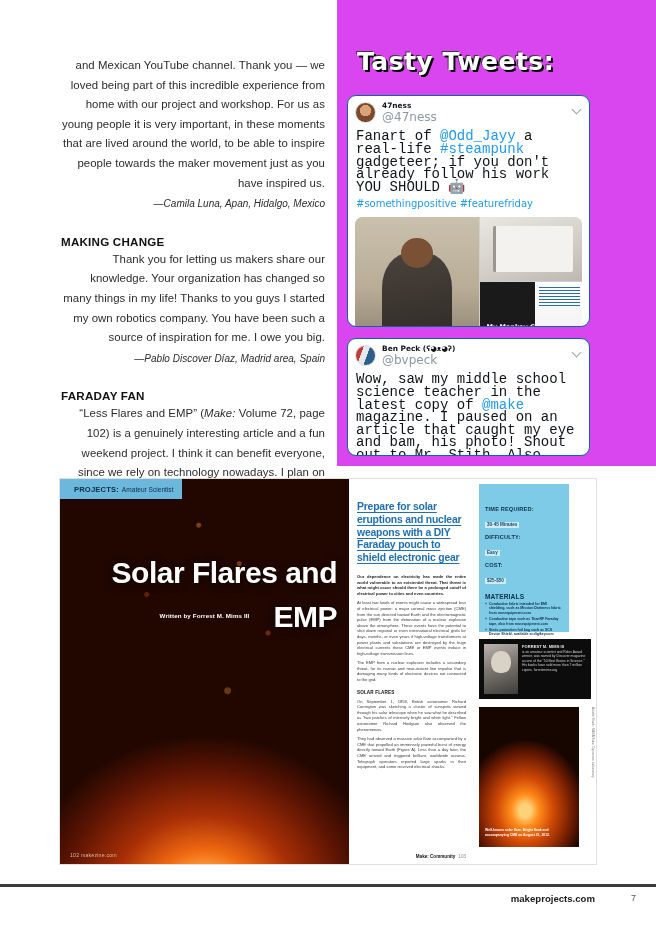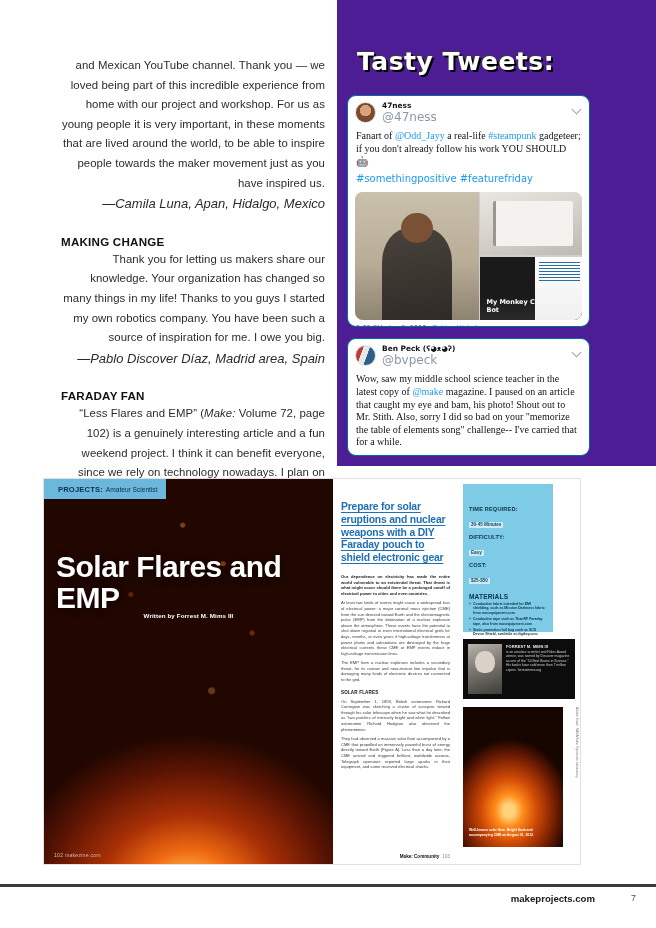--- a/index.html
+++ b/index.html
@@ -16,32 +16,32 @@
     position: absolute; left: 61px; top: 56px; width: 264px;
     color: #231f20;
   }
   .letters p {
     font-size: 11.4px; line-height: 19.6px; color: #2b2b2b;
     letter-spacing: .005em;
   }
   .letters p.body { text-align: right; }
   .sig {
     display: block; text-align: right; font-style: italic;
-    font-size: 13px; line-height: 19.6px; margin-top: 1px; color: #2b2b2b;
+    font-size: 10px; line-height: 19.6px; margin-top: 1px; color: #2b2b2b;
   }
   .lhead {
     font-weight: bold; font-size: 11.6px; letter-spacing: .02em;
     color: #111; margin-top: 21px; margin-bottom: 2px;
   }
   .it { font-style: italic; }
 
   
   .tweets-panel {
     position: absolute; left: 337px; top: 0; width: 319px; height: 466px;
-    background: #4c1d95;
+    background: #d946ef;
   }
   .tt-title {
     position: absolute; left: 20px; top: 47px;
     font-family: "DejaVu Sans", sans-serif;
     font-size: 25px; font-weight: bold; color: #fff;
     letter-spacing: .5px;
     text-shadow: 2px 2px 0 #000, -1px -1px 0 #3a3a3a;
   }
 
   .tweet-card {
@@ -67,22 +67,22 @@
     font-family: "DejaVu Sans", sans-serif;
   }
   .tw-handle { font-size: 12px; color: #8b98a5; font-family: "DejaVu Sans", sans-serif; }
   .tw-chevron {
     position: absolute; right: 9px; top: 10px;
     width: 7px; height: 7px; border-right: 1.2px solid #9aa6b1; border-bottom: 1.2px solid #9aa6b1;
     transform: rotate(45deg);
   }
   .tw-body {
     padding: 4px 8px 3px 8px;
-    font-size: 10px; line-height: 12.6px; color: #0f1419;
-    font-family: Liberation Serif, serif;
+    font-size: 14px; line-height: 12.6px; color: #0f1419;
+    font-family: Liberation Mono, monospace;
   }
   .tw-link { color: #1d9bf0; }
   .tw-tags {
     padding: 2px 8px 6px 8px; font-size: 10px; color: #1d9bf0;
     font-family: "DejaVu Sans", sans-serif;
   }
   .tw-foot {
     padding: 4px 8px 5px 8px; font-size: 6.6px; color: #536471;
     font-family: "DejaVu Sans", sans-serif;
   }
@@ -130,21 +130,21 @@
     content: ""; position: absolute; right: 0; top: 0; width: 46%; height: 100%;
     background: linear-gradient(180deg, #fdfdfd 0%, #f0f0f0 100%);
   }
   .m-c::after {
     content: ""; position: absolute; right: 2%; top: 8%; width: 40%; height: 30%;
     background: repeating-linear-gradient(180deg, #2b6ca3 0 1px, rgba(255,255,255,0) 1px 3px);
   }
 
   
   .spread {
-    position: absolute; left: 44px; top: 479px; width: 536px; height: 385px;
+    position: absolute; left: 60px; top: 479px; width: 536px; height: 385px;
     background: #fff; box-shadow: 0 0 0 1px #e0e0e0;
     display: flex; overflow: hidden;
   }
 
   
   .sp-left {
     position: relative; width: 289px; height: 100%;
     background:
       radial-gradient(ellipse 78% 52% at 50% 108%, #ffb24a 0 10%, #f06a12 22%, #a82f06 40%, #5c1403 62%, #210700 80%),
       radial-gradient(ellipse 40% 60% at 54% 18%, rgba(214,60,12,.75) 0 30%, rgba(0,0,0,0) 72%),
@@ -162,22 +162,22 @@
   }
   .proj-badge {
     position: absolute; left: 0; top: 0; width: 122px; height: 20px;
     background: #6cb8dd; color: #0b2f46;
     display: flex; align-items: center; padding-left: 14px; gap: 3px;
   }
   .proj-badge .pb-a { font-size: 7.6px; font-weight: bold; letter-spacing: .02em; }
   .proj-badge .pb-b { font-size: 6.6px; }
   .sp-title {
     position: absolute; left: 12px; right: 12px; top: 72px;
-    color: #fff; font-weight: bold; font-size: 30px; line-height: 31px;
-    letter-spacing: -.5px; text-shadow: 0 2px 9px rgba(0,0,0,.6);
+    color: #fff; font-weight: bold; font-size: 30px; line-height: 44px;
+    letter-spacing: -.5px; text-shadow: 0 2px 9px rgba(0,0,0,.6); text-align: right;
   }
   .sp-byline {
     position: absolute; left: 0; right: 0; top: 133px; text-align: center;
     color: #fff; font-size: 6.2px; font-weight: bold; letter-spacing: .02em;
   }
   .sp-folio {
     position: absolute; left: 10px; bottom: 6px;
     color: #d8b9a6; font-size: 5.2px; letter-spacing: .04em;
   }
 

